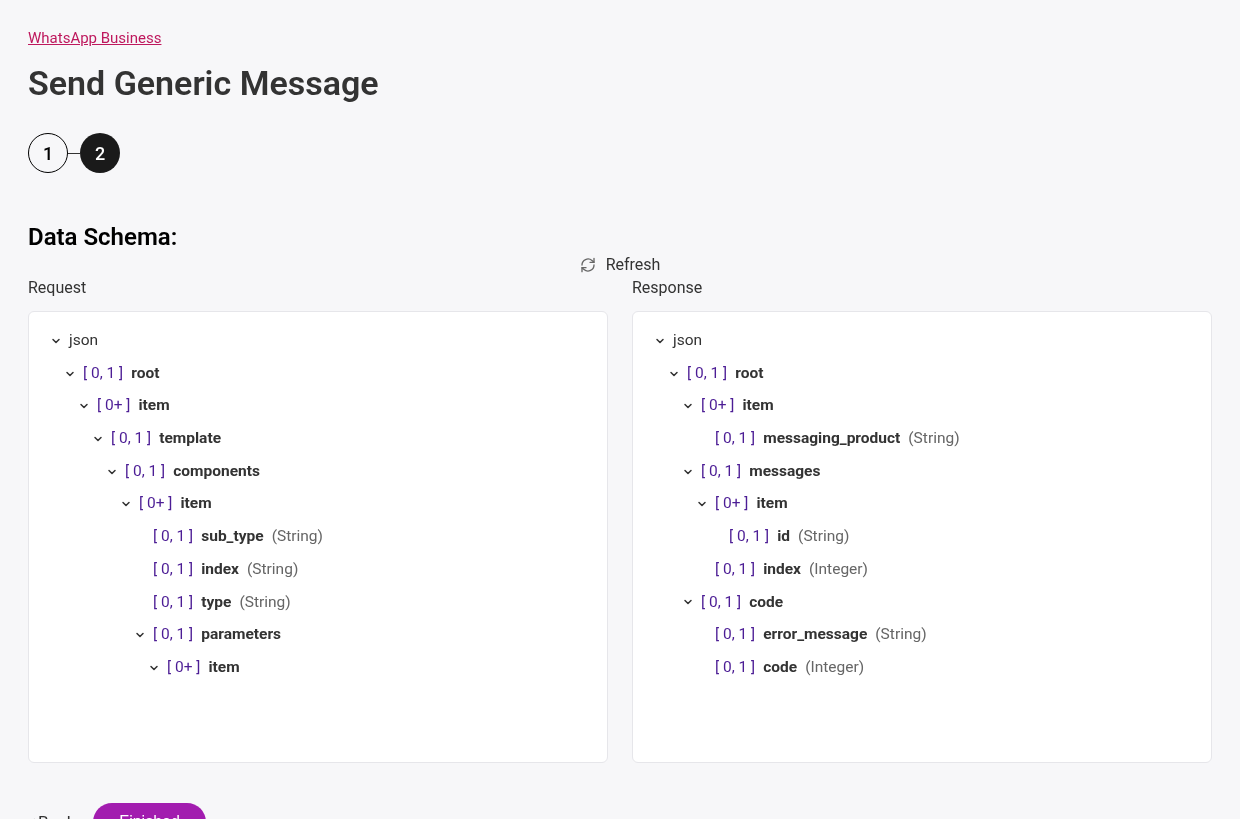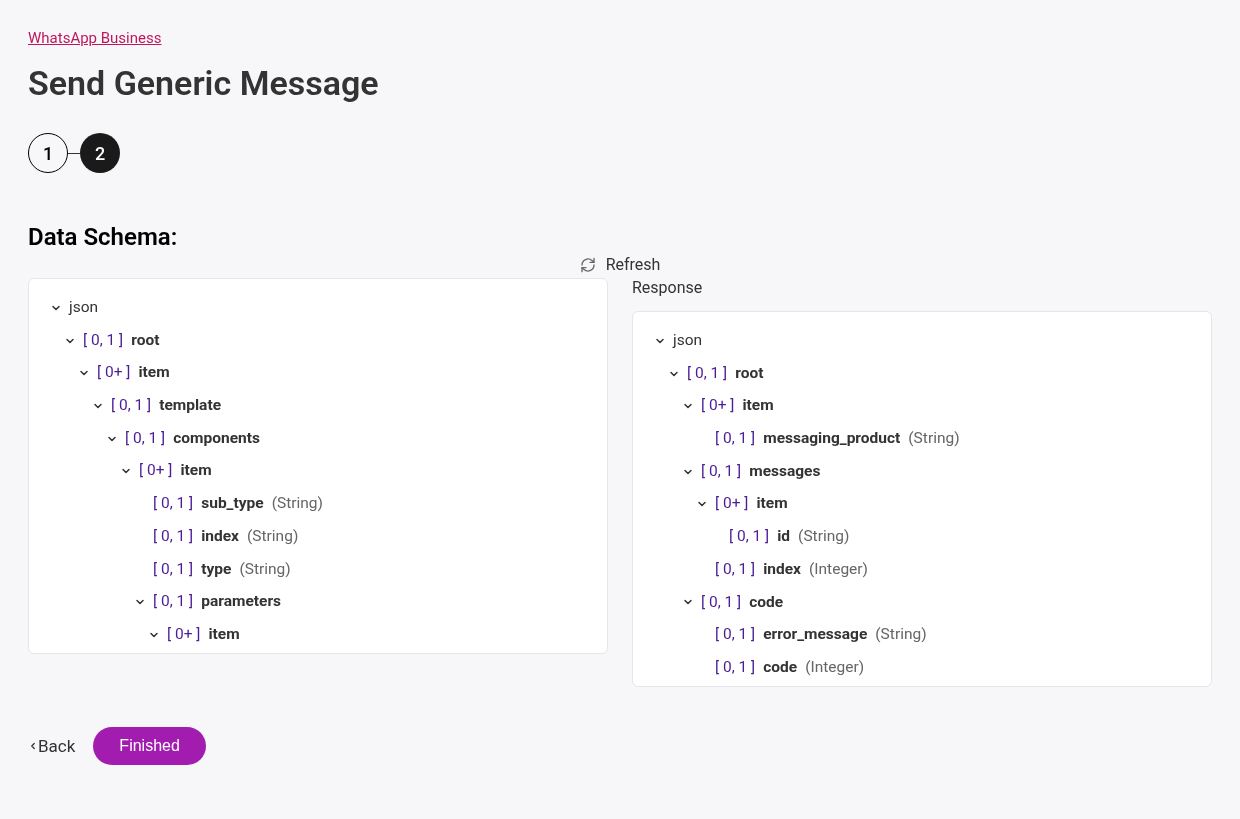--- a/index.html
+++ b/index.html
@@ -86,21 +86,21 @@
 .col-label {
   font-size: 16px;
   color: #333;
   margin-bottom: 14px;
 }
 .panel {
   background: #fff;
   border: 1px solid #e6e6ea;
   border-radius: 6px;
   padding: 18px 20px;
-  height: 376px;
+  height: 452px;
   overflow: hidden;
 }
 .tree-row {
   display: flex;
   align-items: center;
   gap: 6px;
   font-size: 15.5px;
   line-height: 1.4;
   cursor: default;
   white-space: nowrap;
@@ -186,20 +186,21 @@
           <path d="M3 22v-6h6"></path>
           <path d="M21 12a9 9 0 0 1-15 6.7L3 16"></path>
         </svg>
     </span>
     <span>Refresh</span>
   </div>
 </div>
 
 <div class="columns">
   <div class="col">
+    <div class="col-label">Request</div>
     <div class="panel">
       <div class="tree" id="request-tree">
           <div class="tree-row i0">
             <span class="chevron">
               <svg width="12" height="12" viewBox="0 0 24 24" fill="none" stroke="#333" stroke-width="3" stroke-linecap="round" stroke-linejoin="round">
                 <polyline points="6 9 12 15 18 9"></polyline>
               </svg>
             </span>
             <span class="plain">json</span>
           </div>

